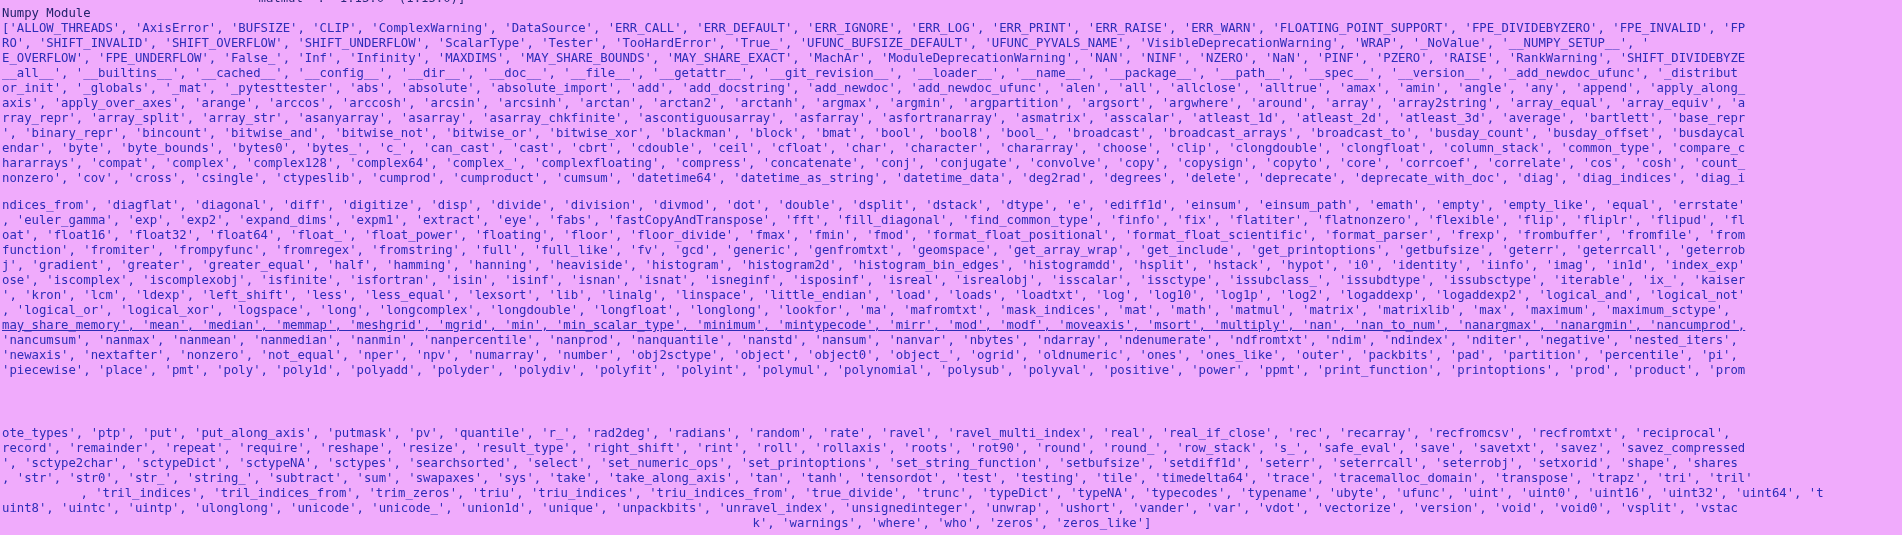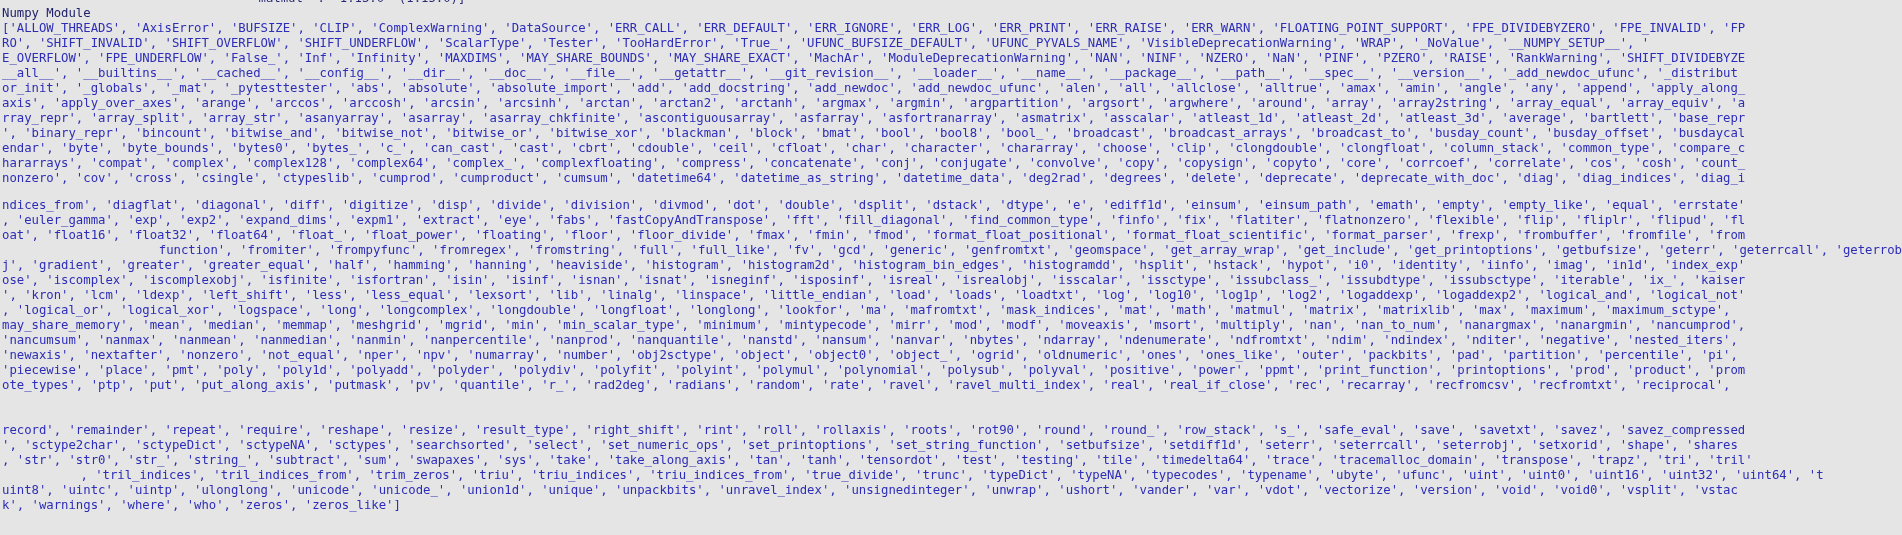--- a/index.html
+++ b/index.html
@@ -11,21 +11,21 @@
   body {
     width: 1902px;
     height: 535px;
     overflow: hidden;
     font-family: "DejaVu Sans Mono", "Liberation Mono", monospace;
   }
   .console {
     position: relative;
     width: 1902px;
     height: 535px;
-    background: #e5e5e5;
+    background: #f0abfc;
     overflow: hidden;
     box-sizing: border-box;
   }
   
   .clip-top {
     position: absolute;
     left: 0;
     top: -9px;
     width: 1902px;
     height: 15px;
@@ -77,32 +77,32 @@
         <span class="line body" style="letter-spacing: -0.0169px;">or_init', '_globals', '_mat', '_pytesttester', 'abs', 'absolute', 'absolute_import', 'add', 'add_docstring', 'add_newdoc', 'add_newdoc_ufunc', 'alen', 'all', 'allclose', 'alltrue', 'amax', 'amin', 'angle', 'any', 'append', 'apply_along_</span>
         <span class="line body" style="letter-spacing: -0.0169px;">axis', 'apply_over_axes', 'arange', 'arccos', 'arccosh', 'arcsin', 'arcsinh', 'arctan', 'arctan2', 'arctanh', 'argmax', 'argmin', 'argpartition', 'argsort', 'argwhere', 'around', 'array', 'array2string', 'array_equal', 'array_equiv', 'a</span>
         <span class="line body" style="letter-spacing: -0.0169px;">rray_repr', 'array_split', 'array_str', 'asanyarray', 'asarray', 'asarray_chkfinite', 'ascontiguousarray', 'asfarray', 'asfortranarray', 'asmatrix', 'asscalar', 'atleast_1d', 'atleast_2d', 'atleast_3d', 'average', 'bartlett', 'base_repr</span>
         <span class="line body" style="letter-spacing: -0.0169px;">', 'binary_repr', 'bincount', 'bitwise_and', 'bitwise_not', 'bitwise_or', 'bitwise_xor', 'blackman', 'block', 'bmat', 'bool', 'bool8', 'bool_', 'broadcast', 'broadcast_arrays', 'broadcast_to', 'busday_count', 'busday_offset', 'busdaycal</span>
         <span class="line body" style="letter-spacing: -0.0169px;">endar', 'byte', 'byte_bounds', 'bytes0', 'bytes_', 'c_', 'can_cast', 'cast', 'cbrt', 'cdouble', 'ceil', 'cfloat', 'char', 'character', 'chararray', 'choose', 'clip', 'clongdouble', 'clongfloat', 'column_stack', 'common_type', 'compare_c</span>
         <span class="line body" style="letter-spacing: -0.0169px;">hararrays', 'compat', 'complex', 'complex128', 'complex64', 'complex_', 'complexfloating', 'compress', 'concatenate', 'conj', 'conjugate', 'convolve', 'copy', 'copysign', 'copyto', 'core', 'corrcoef', 'correlate', 'cos', 'cosh', 'count_</span>
         <span class="line body" style="letter-spacing: -0.0169px;">nonzero', 'cov', 'cross', 'csingle', 'ctypeslib', 'cumprod', 'cumproduct', 'cumsum', 'datetime64', 'datetime_as_string', 'datetime_data', 'deg2rad', 'degrees', 'delete', 'deprecate', 'deprecate_with_doc', 'diag', 'diag_indices', 'diag_i</span>
         <span class="line body" style="letter-spacing: -0.0169px; margin-top: 12px;">ndices_from', 'diagflat', 'diagonal', 'diff', 'digitize', 'disp', 'divide', 'division', 'divmod', 'dot', 'double', 'dsplit', 'dstack', 'dtype', 'e', 'ediff1d', 'einsum', 'einsum_path', 'emath', 'empty', 'empty_like', 'equal', 'errstate'</span>
         <span class="line body" style="letter-spacing: -0.0169px;">, 'euler_gamma', 'exp', 'exp2', 'expand_dims', 'expm1', 'extract', 'eye', 'fabs', 'fastCopyAndTranspose', 'fft', 'fill_diagonal', 'find_common_type', 'finfo', 'fix', 'flatiter', 'flatnonzero', 'flexible', 'flip', 'fliplr', 'flipud', 'fl</span>
         <span class="line body" style="letter-spacing: -0.0169px;">oat', 'float16', 'float32', 'float64', 'float_', 'float_power', 'floating', 'floor', 'floor_divide', 'fmax', 'fmin', 'fmod', 'format_float_positional', 'format_float_scientific', 'format_parser', 'frexp', 'frombuffer', 'fromfile', 'from</span>
-        <span class="line body" style="letter-spacing: -0.0169px; text-align: right;">function', 'fromiter', 'frompyfunc', 'fromregex', 'fromstring', 'full', 'full_like', 'fv', 'gcd', 'generic', 'genfromtxt', 'geomspace', 'get_array_wrap', 'get_include', 'get_printoptions', 'getbufsize', 'geterr', 'geterrcall', 'geterrob</span>
+        <span class="line body" style="letter-spacing: -0.0169px;">function', 'fromiter', 'frompyfunc', 'fromregex', 'fromstring', 'full', 'full_like', 'fv', 'gcd', 'generic', 'genfromtxt', 'geomspace', 'get_array_wrap', 'get_include', 'get_printoptions', 'getbufsize', 'geterr', 'geterrcall', 'geterrob</span>
         <span class="line body" style="letter-spacing: -0.0169px;">j', 'gradient', 'greater', 'greater_equal', 'half', 'hamming', 'hanning', 'heaviside', 'histogram', 'histogram2d', 'histogram_bin_edges', 'histogramdd', 'hsplit', 'hstack', 'hypot', 'i0', 'identity', 'iinfo', 'imag', 'in1d', 'index_exp'</span>
         <span class="line body" style="letter-spacing: -0.0169px;">ose', 'iscomplex', 'iscomplexobj', 'isfinite', 'isfortran', 'isin', 'isinf', 'isnan', 'isnat', 'isneginf', 'isposinf', 'isreal', 'isrealobj', 'isscalar', 'issctype', 'issubclass_', 'issubdtype', 'issubsctype', 'iterable', 'ix_', 'kaiser</span>
         <span class="line body" style="letter-spacing: -0.0169px;">', 'kron', 'lcm', 'ldexp', 'left_shift', 'less', 'less_equal', 'lexsort', 'lib', 'linalg', 'linspace', 'little_endian', 'load', 'loads', 'loadtxt', 'log', 'log10', 'log1p', 'log2', 'logaddexp', 'logaddexp2', 'logical_and', 'logical_not'</span>
         <span class="line body" style="letter-spacing: -0.0169px;">, 'logical_or', 'logical_xor', 'logspace', 'long', 'longcomplex', 'longdouble', 'longfloat', 'longlong', 'lookfor', 'ma', 'mafromtxt', 'mask_indices', 'mat', 'math', 'matmul', 'matrix', 'matrixlib', 'max', 'maximum', 'maximum_sctype',</span>
-        <span class="line body" style="letter-spacing: -0.0169px;">may_share_memory', 'mean', 'median', 'memmap', 'meshgrid', 'mgrid', 'min', 'min_scalar_type', 'minimum', 'mintypecode', 'mirr', 'mod', 'modf', 'moveaxis', 'msort', 'multiply', 'nan', 'nan_to_num', 'nanargmax', 'nanargmin', 'nancumprod',</span>
+        <span class="line body" style="letter-spacing: -0.0169px; text-decoration: underline;">may_share_memory', 'mean', 'median', 'memmap', 'meshgrid', 'mgrid', 'min', 'min_scalar_type', 'minimum', 'mintypecode', 'mirr', 'mod', 'modf', 'moveaxis', 'msort', 'multiply', 'nan', 'nan_to_num', 'nanargmax', 'nanargmin', 'nancumprod',</span>
         <span class="line body" style="letter-spacing: -0.0169px;">'nancumsum', 'nanmax', 'nanmean', 'nanmedian', 'nanmin', 'nanpercentile', 'nanprod', 'nanquantile', 'nanstd', 'nansum', 'nanvar', 'nbytes', 'ndarray', 'ndenumerate', 'ndfromtxt', 'ndim', 'ndindex', 'nditer', 'negative', 'nested_iters',</span>
         <span class="line body" style="letter-spacing: -0.0169px;">'newaxis', 'nextafter', 'nonzero', 'not_equal', 'nper', 'npv', 'numarray', 'number', 'obj2sctype', 'object', 'object0', 'object_', 'ogrid', 'oldnumeric', 'ones', 'ones_like', 'outer', 'packbits', 'pad', 'partition', 'percentile', 'pi',</span>
         <span class="line body" style="letter-spacing: -0.0169px;">'piecewise', 'place', 'pmt', 'poly', 'poly1d', 'polyadd', 'polyder', 'polydiv', 'polyfit', 'polyint', 'polymul', 'polynomial', 'polysub', 'polyval', 'positive', 'power', 'ppmt', 'print_function', 'printoptions', 'prod', 'product', 'prom</span>
-        <span class="line body" style="letter-spacing: -0.0169px;">ote_types', 'ptp', 'put', 'put_along_axis', 'putmask', 'pv', 'quantile', 'r_', 'rad2deg', 'radians', 'random', 'rate', 'ravel', 'ravel_multi_index', 'real', 'real_if_close', 'rec', 'recarray', 'recfromcsv', 'recfromtxt', 'reciprocal',</span>
-        <span class="line body" style="letter-spacing: -0.0169px; margin-top: 30px;">record', 'remainder', 'repeat', 'require', 'reshape', 'resize', 'result_type', 'right_shift', 'rint', 'roll', 'rollaxis', 'roots', 'rot90', 'round', 'round_', 'row_stack', 's_', 'safe_eval', 'save', 'savetxt', 'savez', 'savez_compressed</span>
+        <span class="line body" style="letter-spacing: -0.0169px; margin-top: 48px;">ote_types', 'ptp', 'put', 'put_along_axis', 'putmask', 'pv', 'quantile', 'r_', 'rad2deg', 'radians', 'random', 'rate', 'ravel', 'ravel_multi_index', 'real', 'real_if_close', 'rec', 'recarray', 'recfromcsv', 'recfromtxt', 'reciprocal',</span>
+        <span class="line body" style="letter-spacing: -0.0169px;">record', 'remainder', 'repeat', 'require', 'reshape', 'resize', 'result_type', 'right_shift', 'rint', 'roll', 'rollaxis', 'roots', 'rot90', 'round', 'round_', 'row_stack', 's_', 'safe_eval', 'save', 'savetxt', 'savez', 'savez_compressed</span>
         <span class="line body" style="letter-spacing: -0.0169px;">', 'sctype2char', 'sctypeDict', 'sctypeNA', 'sctypes', 'searchsorted', 'select', 'set_numeric_ops', 'set_printoptions', 'set_string_function', 'setbufsize', 'setdiff1d', 'seterr', 'seterrcall', 'seterrobj', 'setxorid', 'shape', 'shares</span>
         <span class="line body" style="letter-spacing: -0.0169px;">, 'str', 'str0', 'str_', 'string_', 'subtract', 'sum', 'swapaxes', 'sys', 'take', 'take_along_axis', 'tan', 'tanh', 'tensordot', 'test', 'testing', 'tile', 'timedelta64', 'trace', 'tracemalloc_domain', 'transpose', 'trapz', 'tri', 'tril'</span>
         <span class="line body" style="letter-spacing: -0.0169px; text-align: center;">, 'tril_indices', 'tril_indices_from', 'trim_zeros', 'triu', 'triu_indices', 'triu_indices_from', 'true_divide', 'trunc', 'typeDict', 'typeNA', 'typecodes', 'typename', 'ubyte', 'ufunc', 'uint', 'uint0', 'uint16', 'uint32', 'uint64', 't</span>
         <span class="line body" style="letter-spacing: -0.0169px;">uint8', 'uintc', 'uintp', 'ulonglong', 'unicode', 'unicode_', 'union1d', 'unique', 'unpackbits', 'unravel_index', 'unsignedinteger', 'unwrap', 'ushort', 'vander', 'var', 'vdot', 'vectorize', 'version', 'void', 'void0', 'vsplit', 'vstac</span>
-        <span class="line body" style="letter-spacing: -0.0169px;">k', 'warnings', 'where', 'who', 'zeros', 'zeros_like']</span>
+        <span class="line body" style="letter-spacing: -0.0169px; text-align: center;">k', 'warnings', 'where', 'who', 'zeros', 'zeros_like']</span>
       </div>
   </div>
 
 </div>
 
 </body></html>

